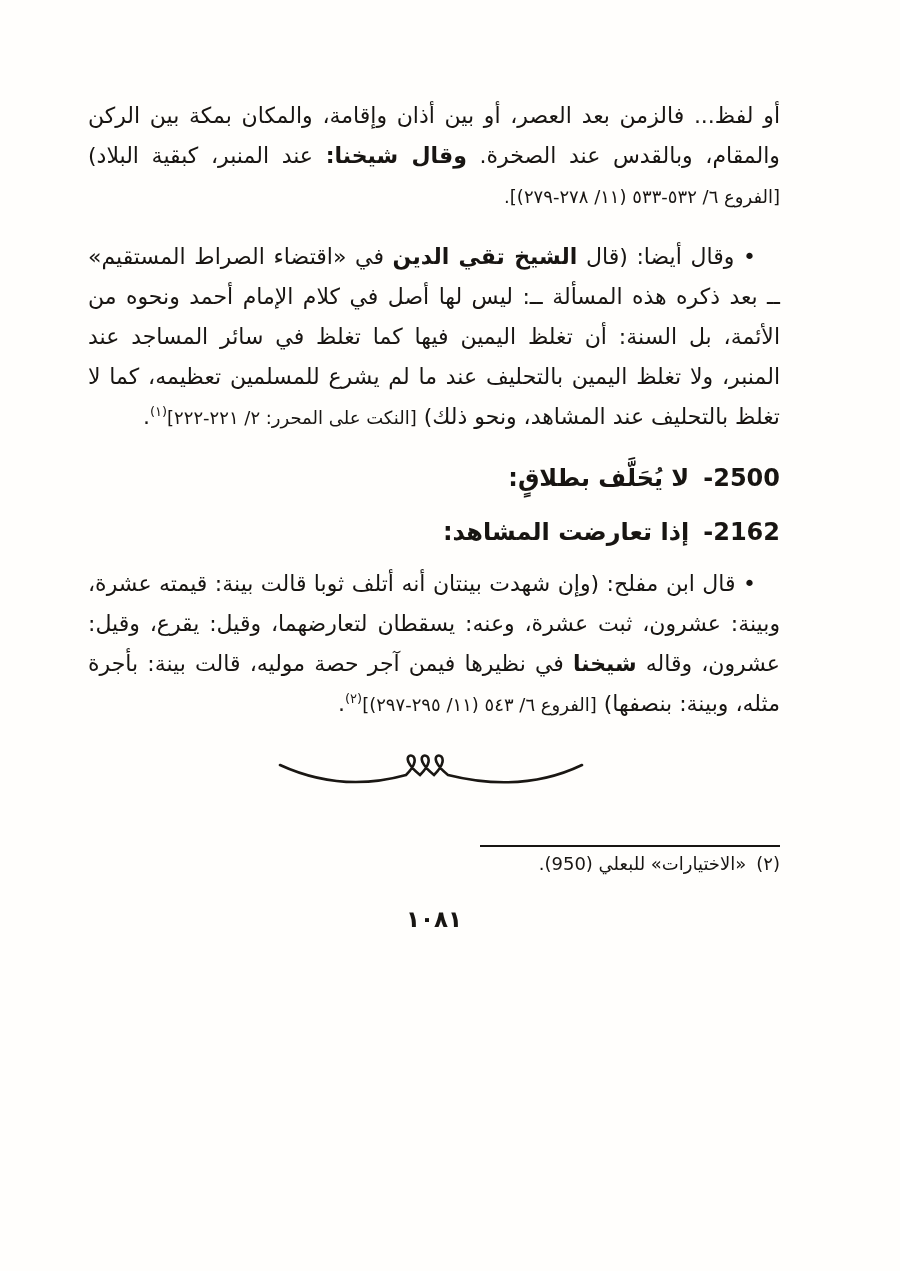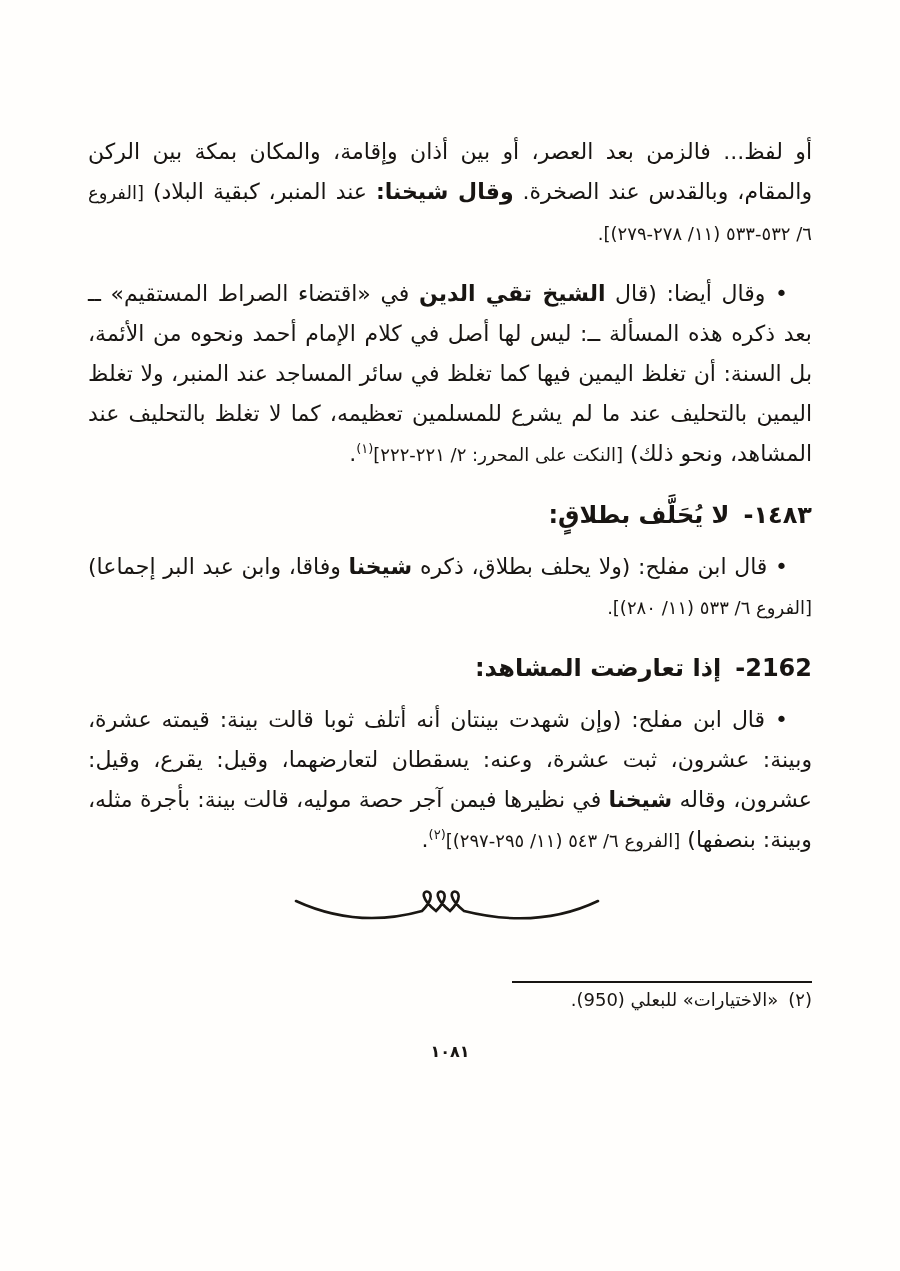--- a/index.html
+++ b/index.html
@@ -8,21 +8,21 @@
     width:900px;
     height:1271px;
     margin:0 auto;
     background:#fffefc;
     direction:rtl;
     font-family:"DejaVu Sans","Liberation Sans",sans-serif;
     color:#181512;
     overflow:hidden;
     position:relative;
   }
-  .content { padding:96px 88px 0 88px;margin-top:36px; }
+  .content { padding:96px 120px 0 88px; }
 
   p.body {
     font-size:22px;
     line-height:40px;
     text-align:justify;
     margin-bottom:20px;
   }
   p.indent { text-indent:24px; }
 
   .b { font-weight:700; }
@@ -44,41 +44,40 @@
     width:300px;
     border-top:2px solid #181512;
     margin:0 0 0 auto; 
   }
   .fn-item { line-height:33px; text-align:justify; }
   .fn-item.first { margin-top:14px; }
   .fn-item .fn-marker { margin-left:10px; }
 
   .page-number {
     text-align:center;
-    font-size:16px;
+    font-size:23px;
     font-weight:700;
     margin-top:26px;
     letter-spacing:2px;
   }
 </style>
 </head>
 <body>
 
 <div class="page">
   <div class="content">
 
     <p class="body"><span>أو لفظ... فالزمن بعد العصر، أو بين أذان وإقامة، والمكان بمكة بين الركن والمقام، وبالقدس عند الصخرة. </span><span class="b">وقال شيخنا:</span><span> عند المنبر، كبقية البلاد) </span><span class="cite">[الفروع ٦/ ٥٣٢-٥٣٣ (١١/ ٢٧٨-٢٧٩)].</span></p>
 
     <p class="body indent"><span>• وقال أيضا: (قال </span><span class="b">الشيخ تقي الدين</span><span> في «اقتضاء الصراط المستقيم» ــ بعد ذكره هذه المسألة ــ: ليس لها أصل في كلام الإمام أحمد ونحوه من الأئمة، بل السنة: أن تغلظ اليمين فيها كما تغلظ في سائر المساجد عند المنبر، ولا تغلظ اليمين بالتحليف عند ما لم يشرع للمسلمين تعظيمه، كما لا تغلظ بالتحليف عند المشاهد، ونحو ذلك) </span><span class="cite">[النكت على المحرر: ٢/ ٢٢١-٢٢٢]</span><sup>(١)</sup><span>.</span></p>
 
     <h2 class="heading">
-      <span class="sect-num">١٤٨٣-</span><span>لا يُحَلَّف بطلاقٍ:</span>
+      <span class="sect-num">2500-</span><span>لا يُحَلَّف بطلاقٍ:</span>
     </h2>
 
-    <p class="body indent"><span>• قال ابن مفلح: (ولا يحلف بطلاق، ذكره </span><span class="b">شيخنا</span><span> وفاقا، وابن عبد البر إجماعا) </span><span class="cite">[الفروع ٦/ ٥٣٣ (١١/ ٢٨٠)].</span></p>
 
     <h2 class="heading">
       <span class="sect-num">2162-</span><span>إذا تعارضت المشاهد:</span>
     </h2>
 
     <p class="body indent"><span>• قال ابن مفلح: (وإن شهدت بينتان أنه أتلف ثوبا قالت بينة: قيمته عشرة، وبينة: عشرون، ثبت عشرة، وعنه: يسقطان لتعارضهما، وقيل: يقرع، وقيل: عشرون، وقاله </span><span class="b">شيخنا</span><span> في نظيرها فيمن آجر حصة موليه، قالت بينة: بأجرة مثله، وبينة: بنصفها) </span><span class="cite">[الفروع ٦/ ٥٤٣ (١١/ ٢٩٥-٢٩٧)]</span><sup>(٢)</sup><span>.</span></p>
 
     <div class="ornament">
       <svg width="320" height="44" viewBox="0 0 320 44" aria-hidden="true">
         <path d="M6 14 C54 36 96 34 132 24

